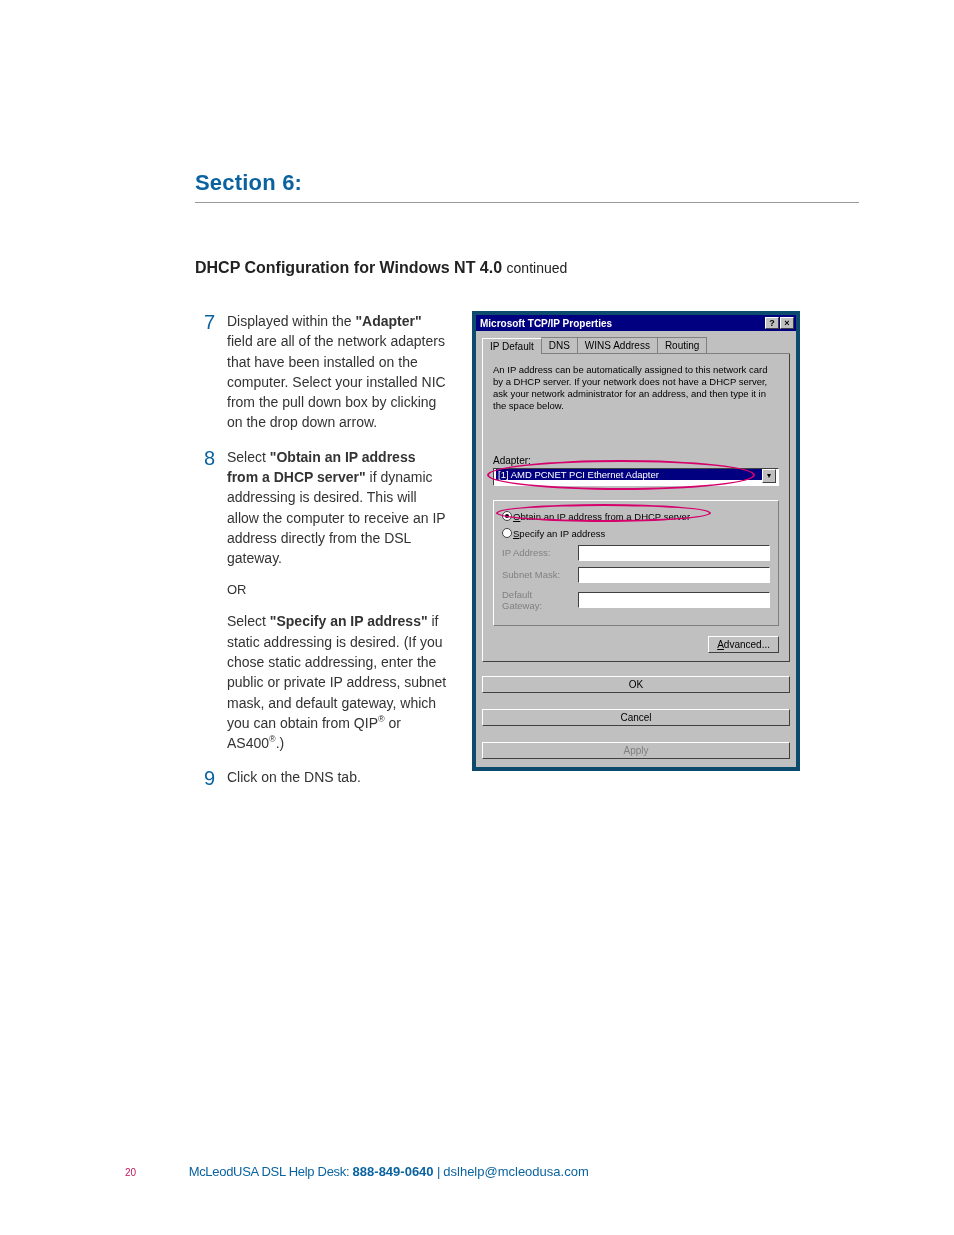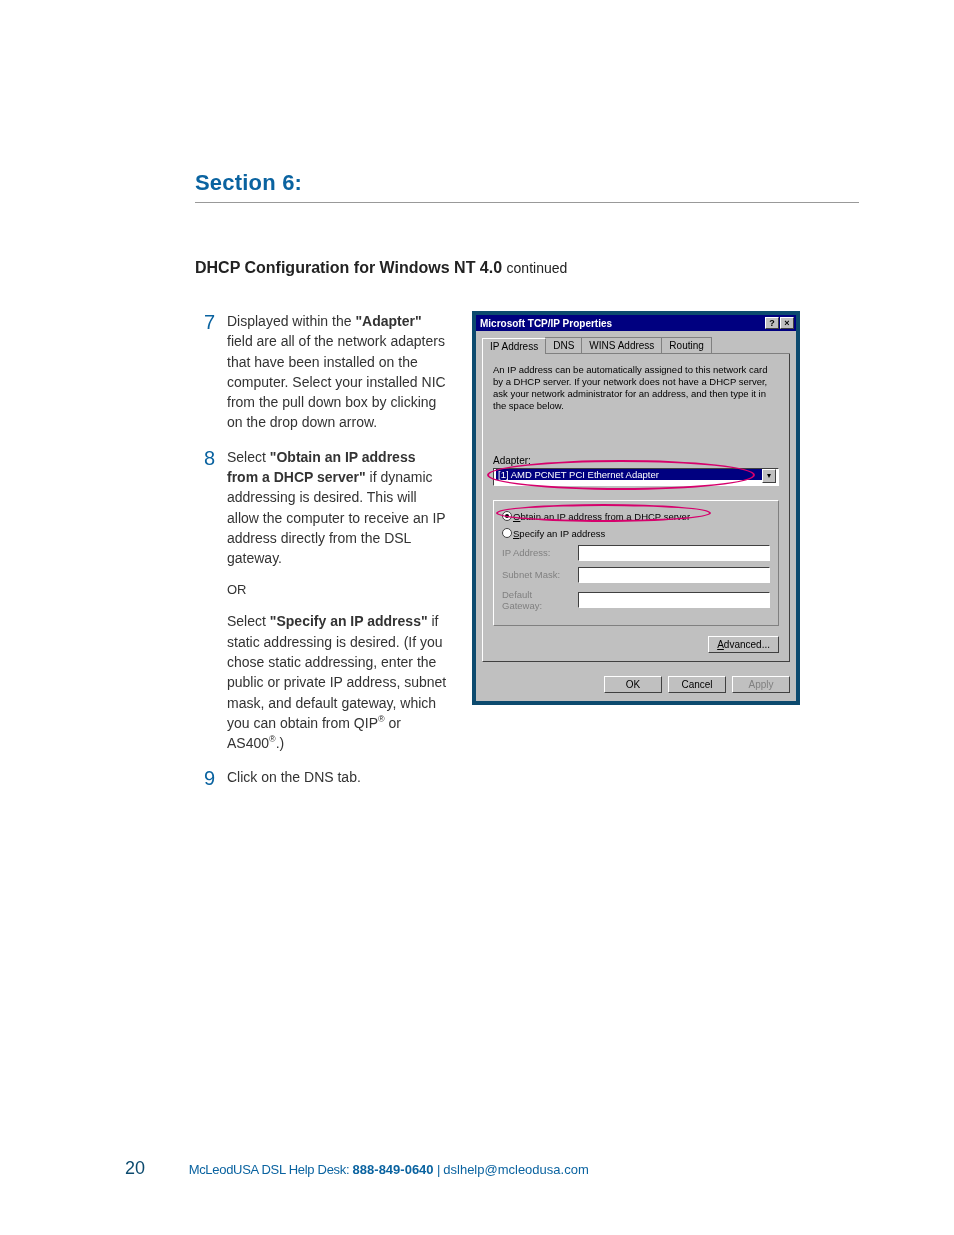--- a/index.html
+++ b/index.html
@@ -205,37 +205,38 @@
   .win-btn {
     display:inline-block;
     min-width:58px; padding:2px 8px;
     background:#c0c0c0;
     border:1px solid #fff;
     border-right-color:#404040; border-bottom-color:#404040;
     font-size:10px; text-align:center;
   }
   .win-btn.disabled { color:#808080; }
   .dlg-buttons {
-    display:flex; justify-content:flex-end; gap:6px;
+    display:flex; justify-content:flex-end; gap:16px;
     padding: 8px 6px;
+    flex-direction: column;
   }
 
   .footer {
     position: absolute;
     bottom: 56px;
     left: 125px;
     right: 95px;
     font-size: 13px;
     color: #444;
   }
   .footer .pnum {
     display:inline-block;
     width: 60px;
-    color:#0c4a6e;
-    font-size: 18px;
+    color:#be185d;
+    font-size: 10px;
   }
   .footer .brand { color: #0a63a0; letter-spacing: -0.3px;}
   .footer .phone { color: #0a63a0; font-weight: bold; }
   .footer .email { color: #0a63a0; }
 </style>
 </head>
 <body>
 
 <div class="page">
   <div class="section-header">
@@ -276,21 +277,21 @@
     <div class="dialog">
       <div class="titlebar">
         <span class="titlebar-text">Microsoft TCP/IP Properties</span>
         <span class="titlebar-btns">
           <span class="tb-btn">?</span>
           <span class="tb-btn">×</span>
         </span>
       </div>
       <div class="dlg-body">
         <div class="tabs-row">
-          <div class="tab active">IP Address</div>
+          <div class="tab active">IP Default</div>
           <div class="tab">DNS</div>
           <div class="tab">WINS Address</div>
           <div class="tab">Routing</div>
         </div>
         <div class="tab-panel">
           <div class="desc-text">An IP address can be automatically assigned to this network card by a DHCP server. If your network does not have a DHCP server, ask your network administrator for an address, and then type it in the space below.</div>
 
           <div class="adapter-label">Adapter:</div>
           <div class="adapter-wrap">
             <div class="adapter-select">

